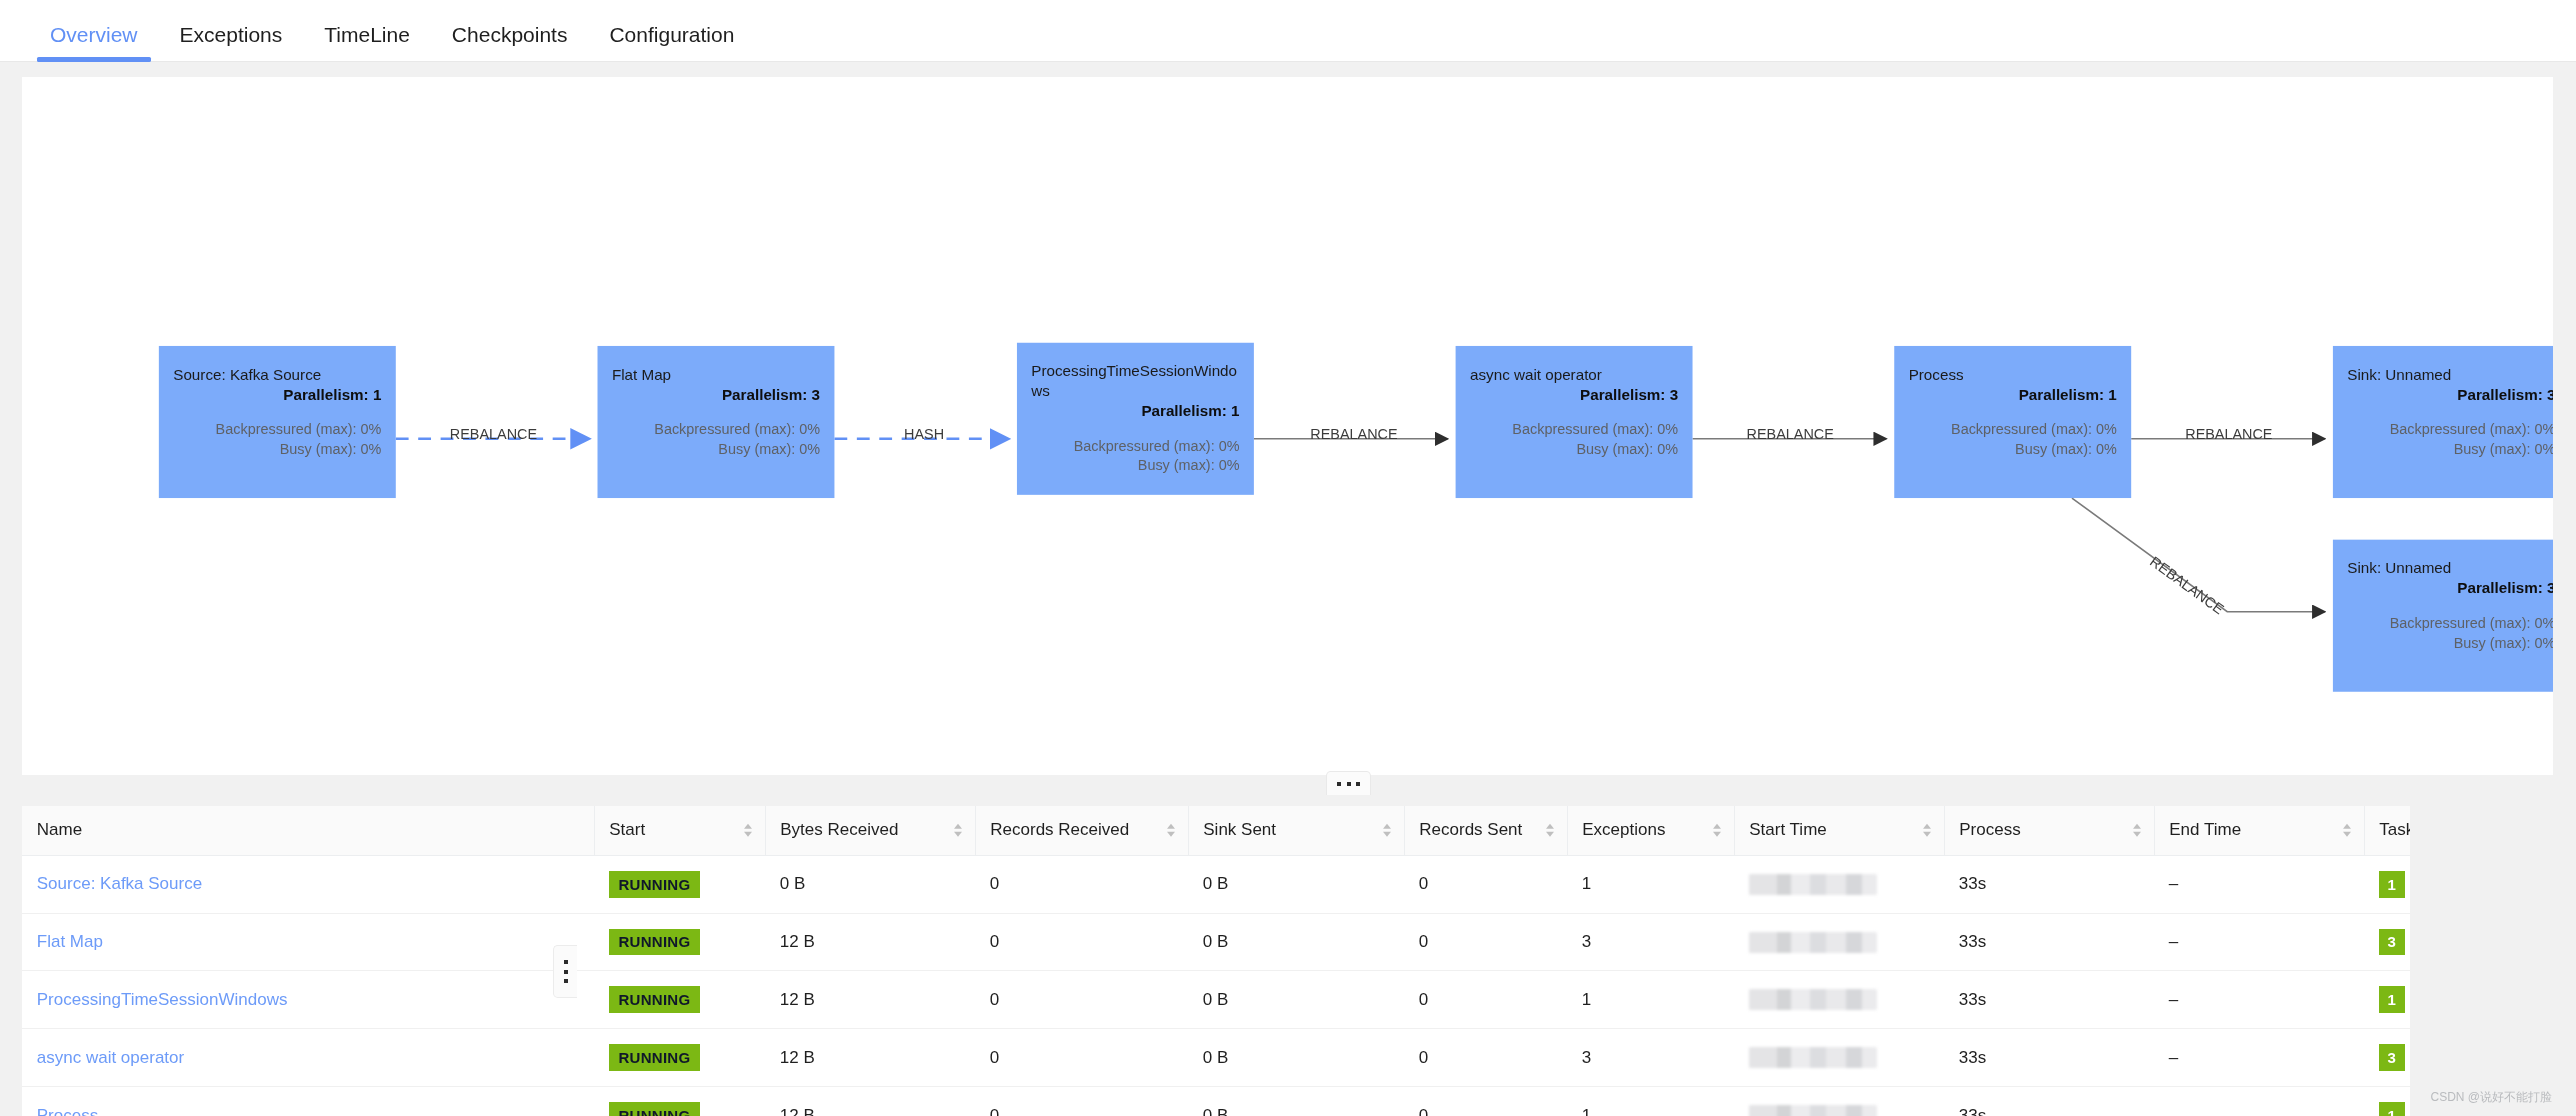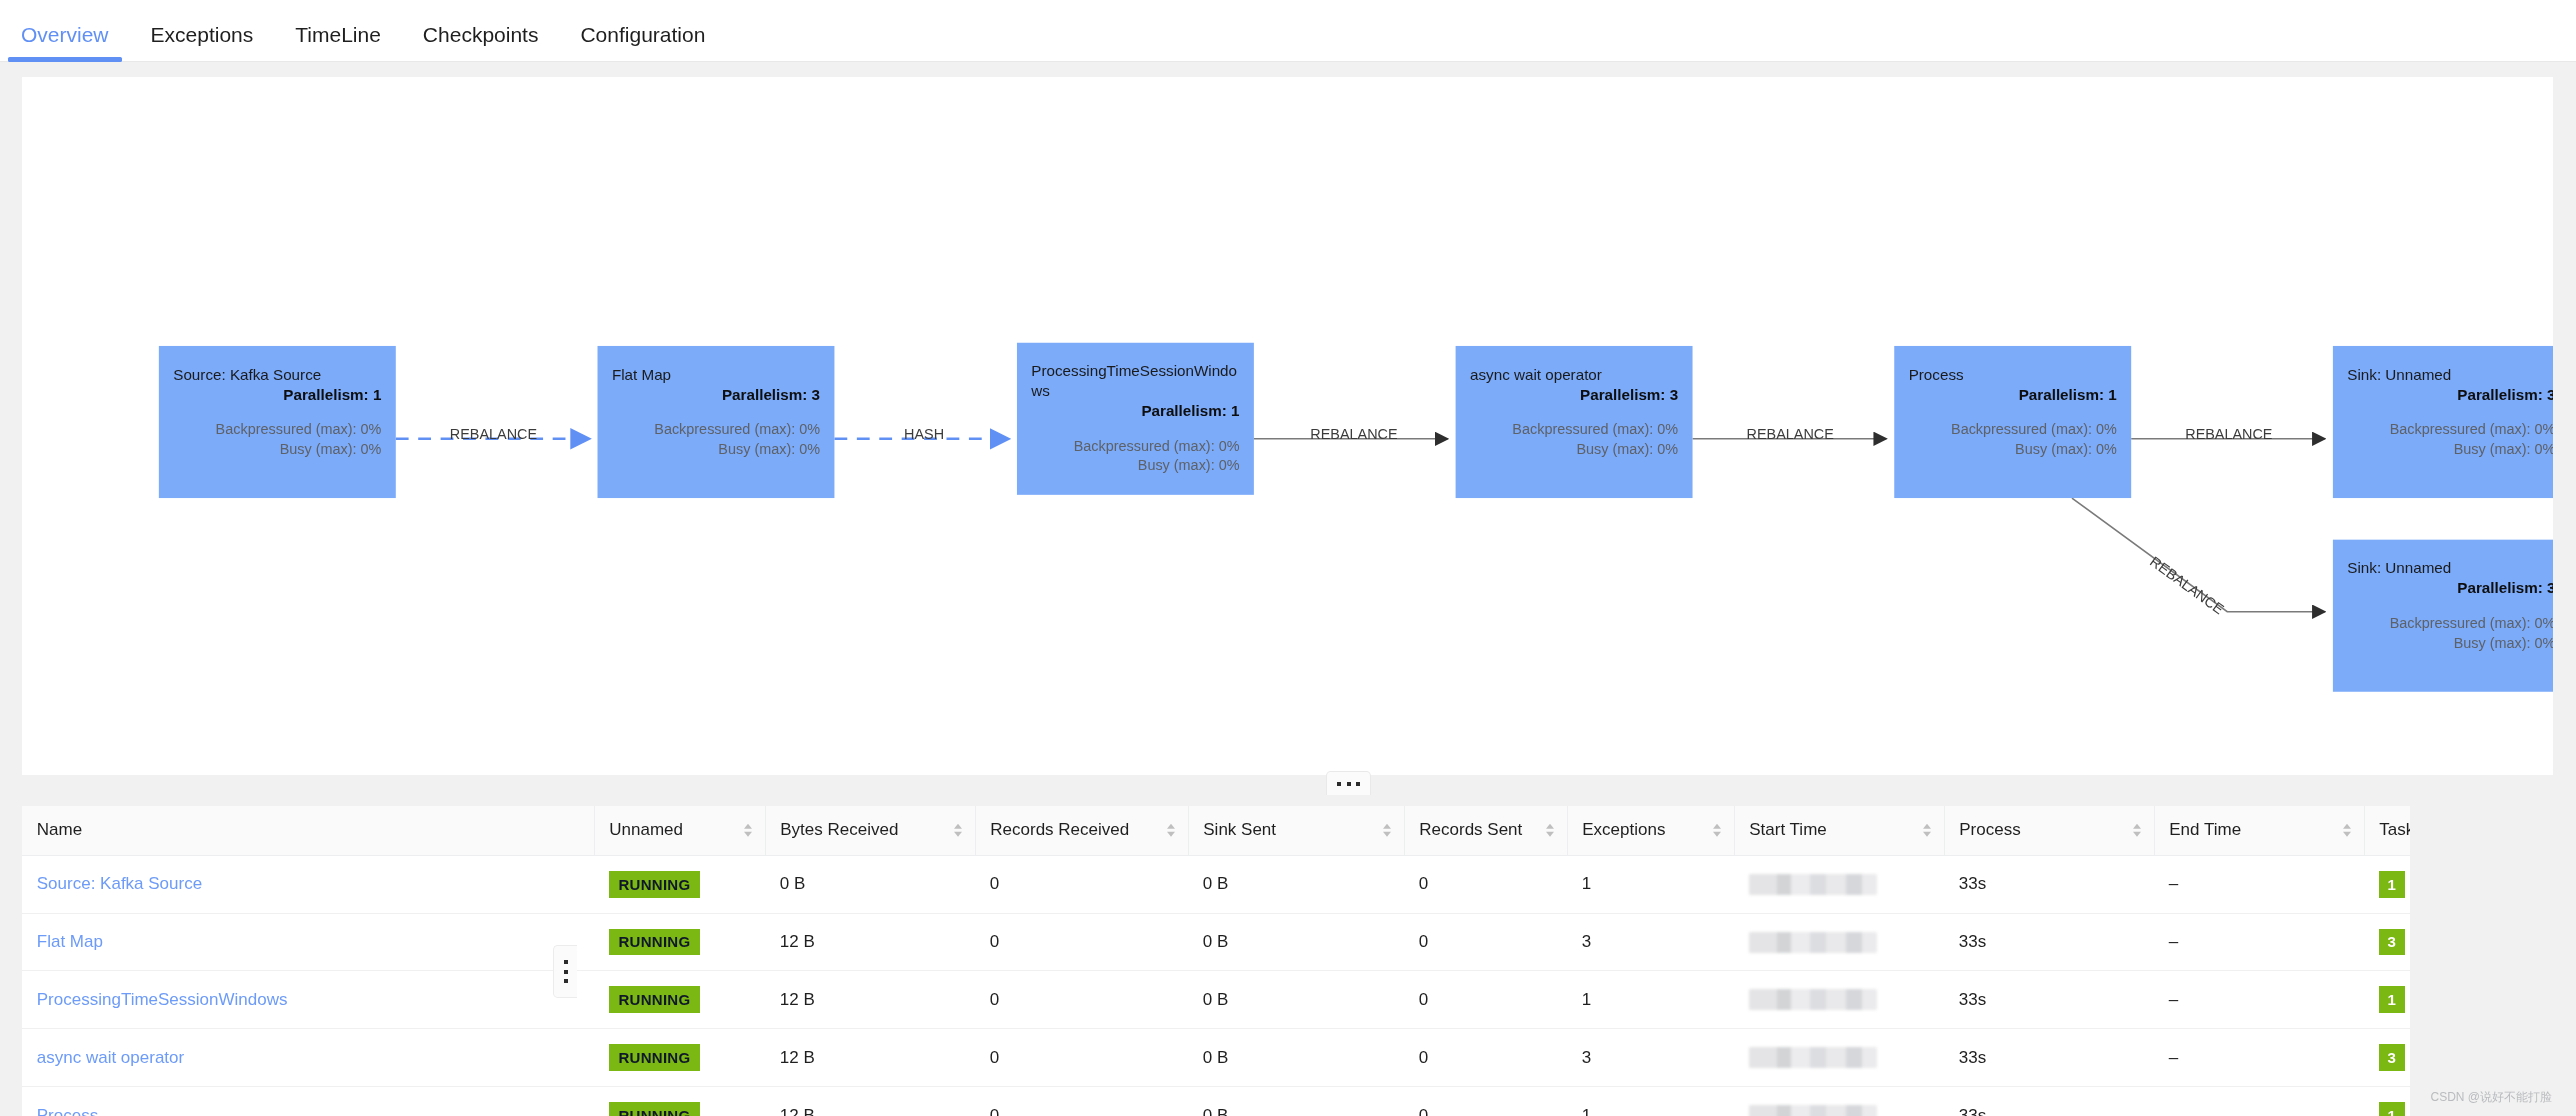--- a/index.html
+++ b/index.html
@@ -10,20 +10,21 @@
     font-family: "Liberation Sans", sans-serif;
     overflow: hidden;
   }
 
   
   .tabbar {
     height: 62px;
     background: #ffffff;
     display: flex;
     align-items: flex-end;
+    padding-left: 29px;
     border-bottom: 0.8px solid #e8e8e8;
   }
   .tab {
     position: relative;
     font-size: 21px;
     color: #1f1f1f;
     padding: 0 21px 16px 21px;
     cursor: pointer;
     line-height: 1;
     white-space: nowrap;
@@ -326,21 +327,21 @@
         <col style="width: 163px;">
         <col style="width: 167px;">
         <col style="width: 210px;">
         <col style="width: 210px;">
         <col style="width: 210px;">
         <col style="width: 141px;">
       </colgroup>
     <thead>
         <tr id="table-head-row">
           <th><span>Name</span></th>
-          <th class="sep"><span>Unnamed</span><span class="sorter">
+          <th class="sep"><span>Start</span><span class="sorter">
               <span class="caret up"></span>
               <span class="caret down"></span>
             </span></th>
           <th class="sep"><span>Bytes Received</span><span class="sorter">
               <span class="caret up"></span>
               <span class="caret down"></span>
             </span></th>
           <th class="sep"><span>Records Received</span><span class="sorter">
               <span class="caret up"></span>
               <span class="caret down"></span>

